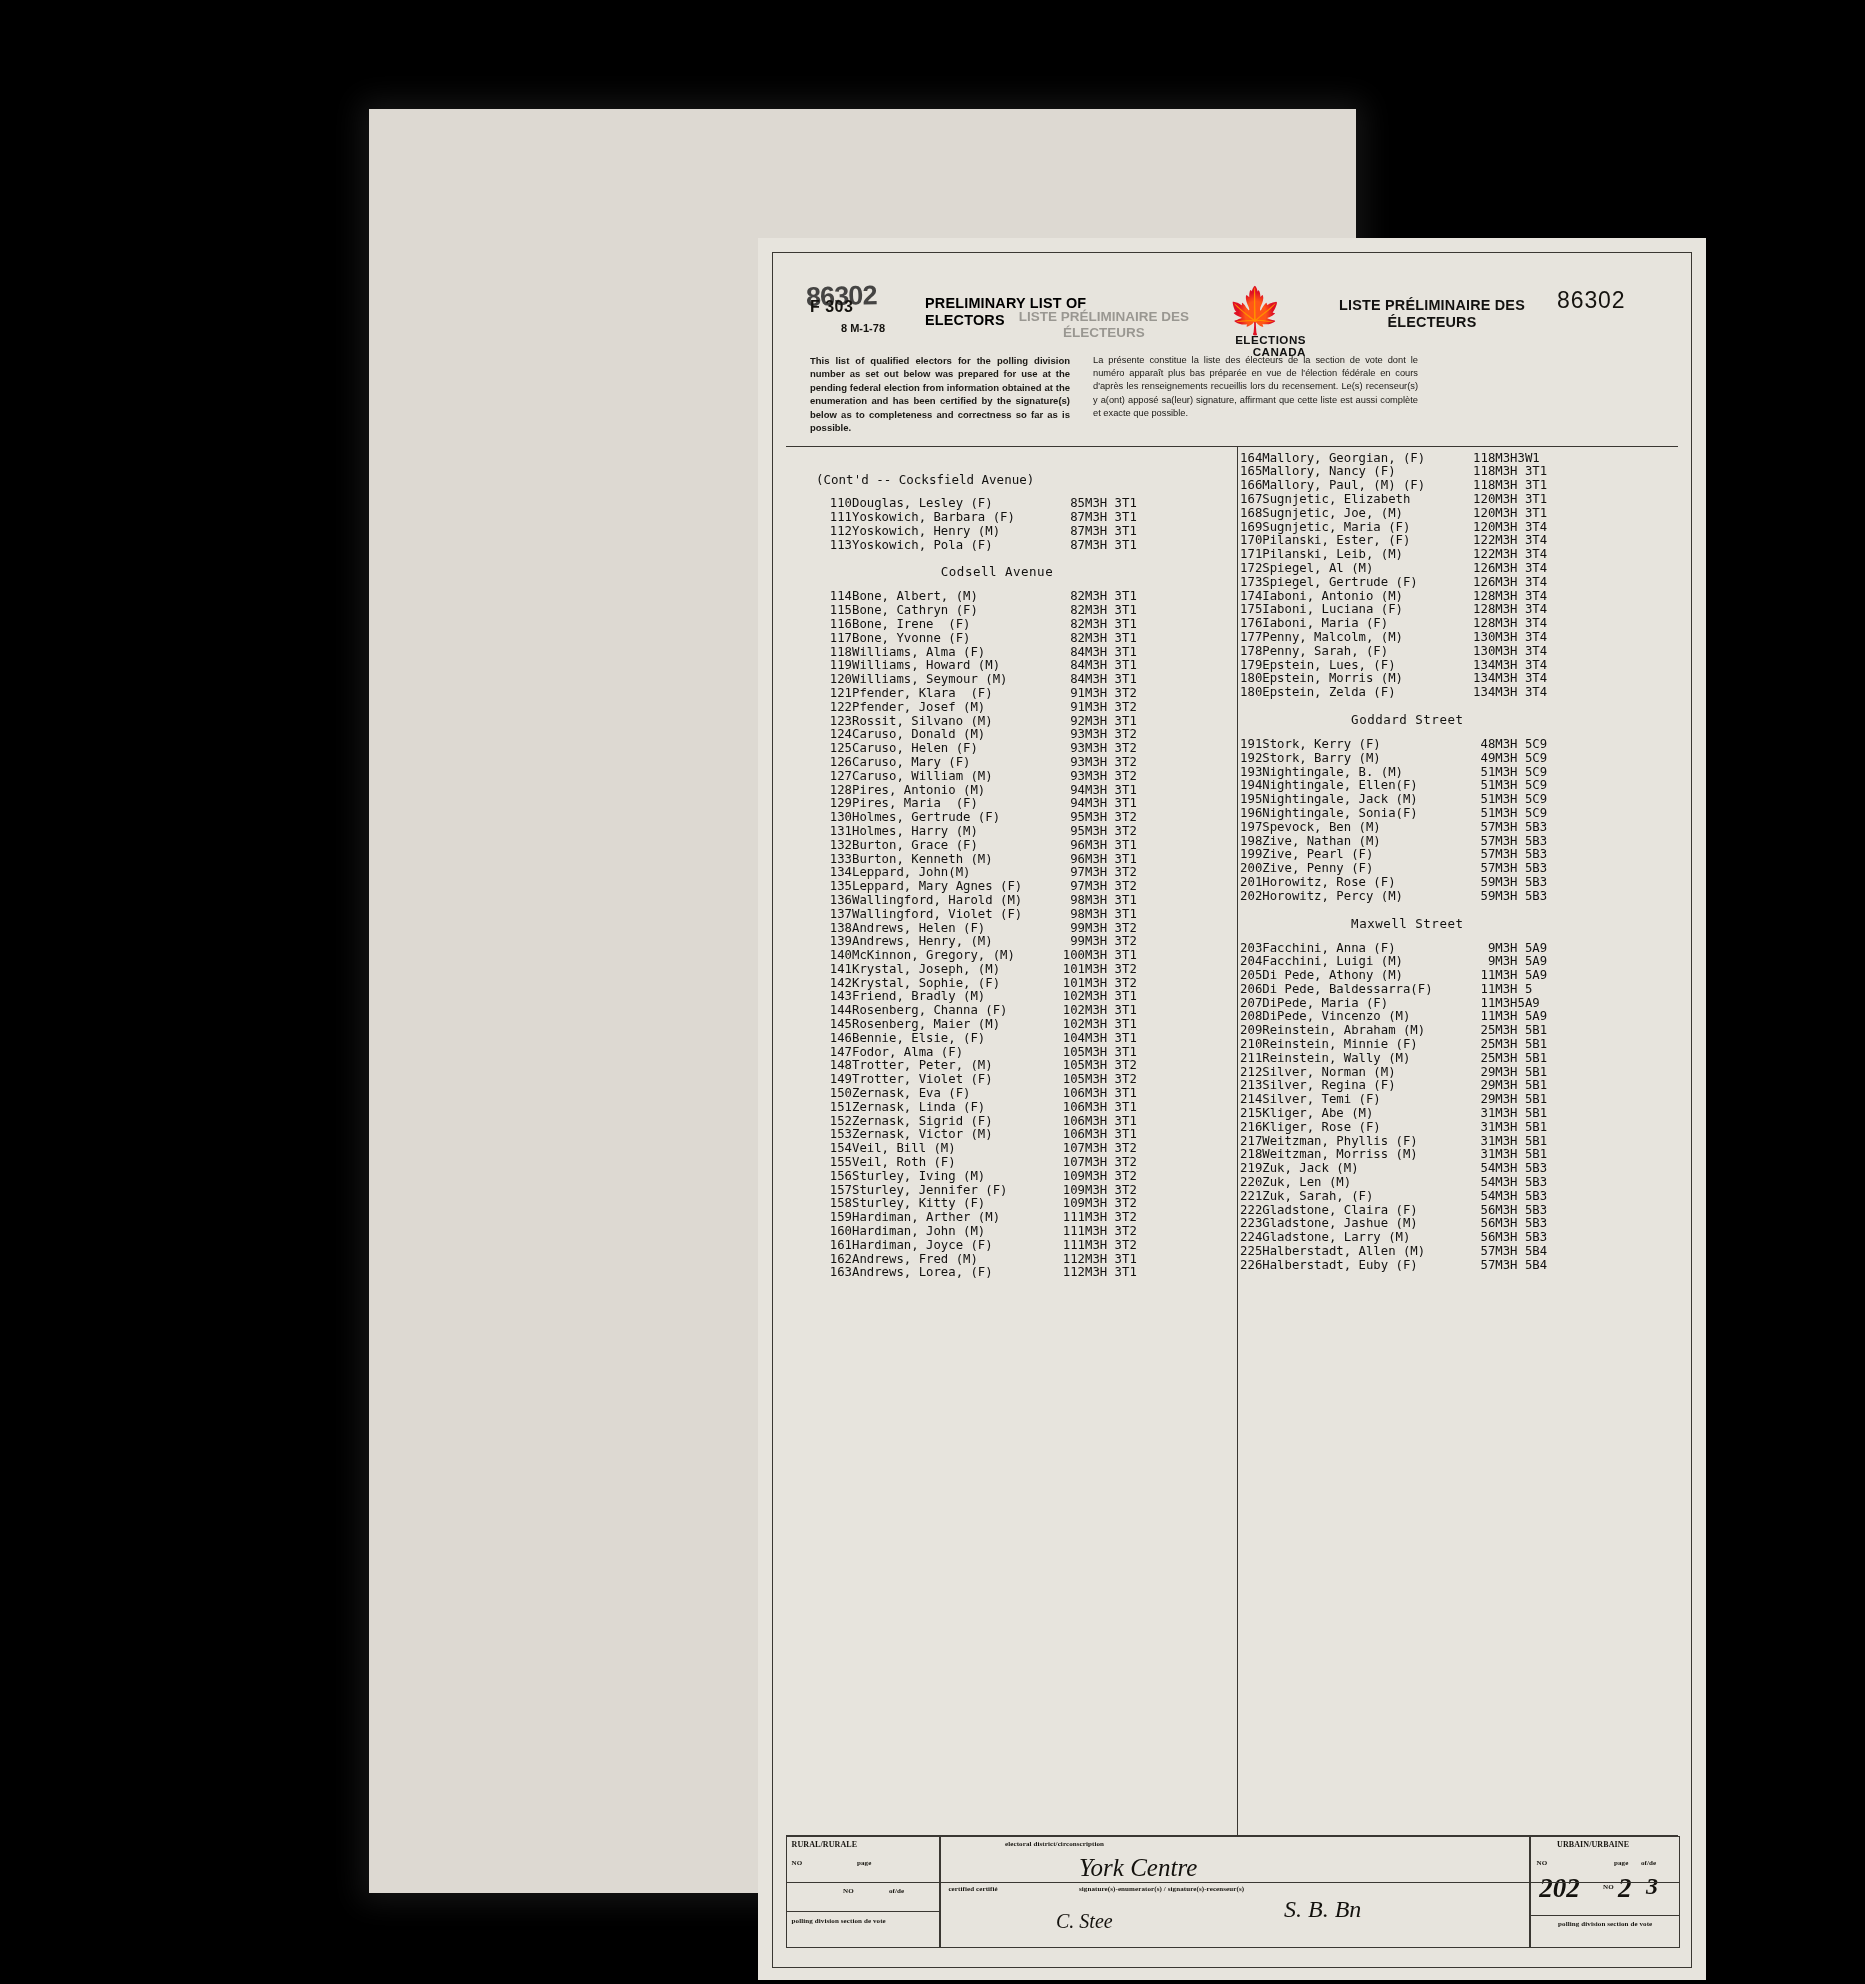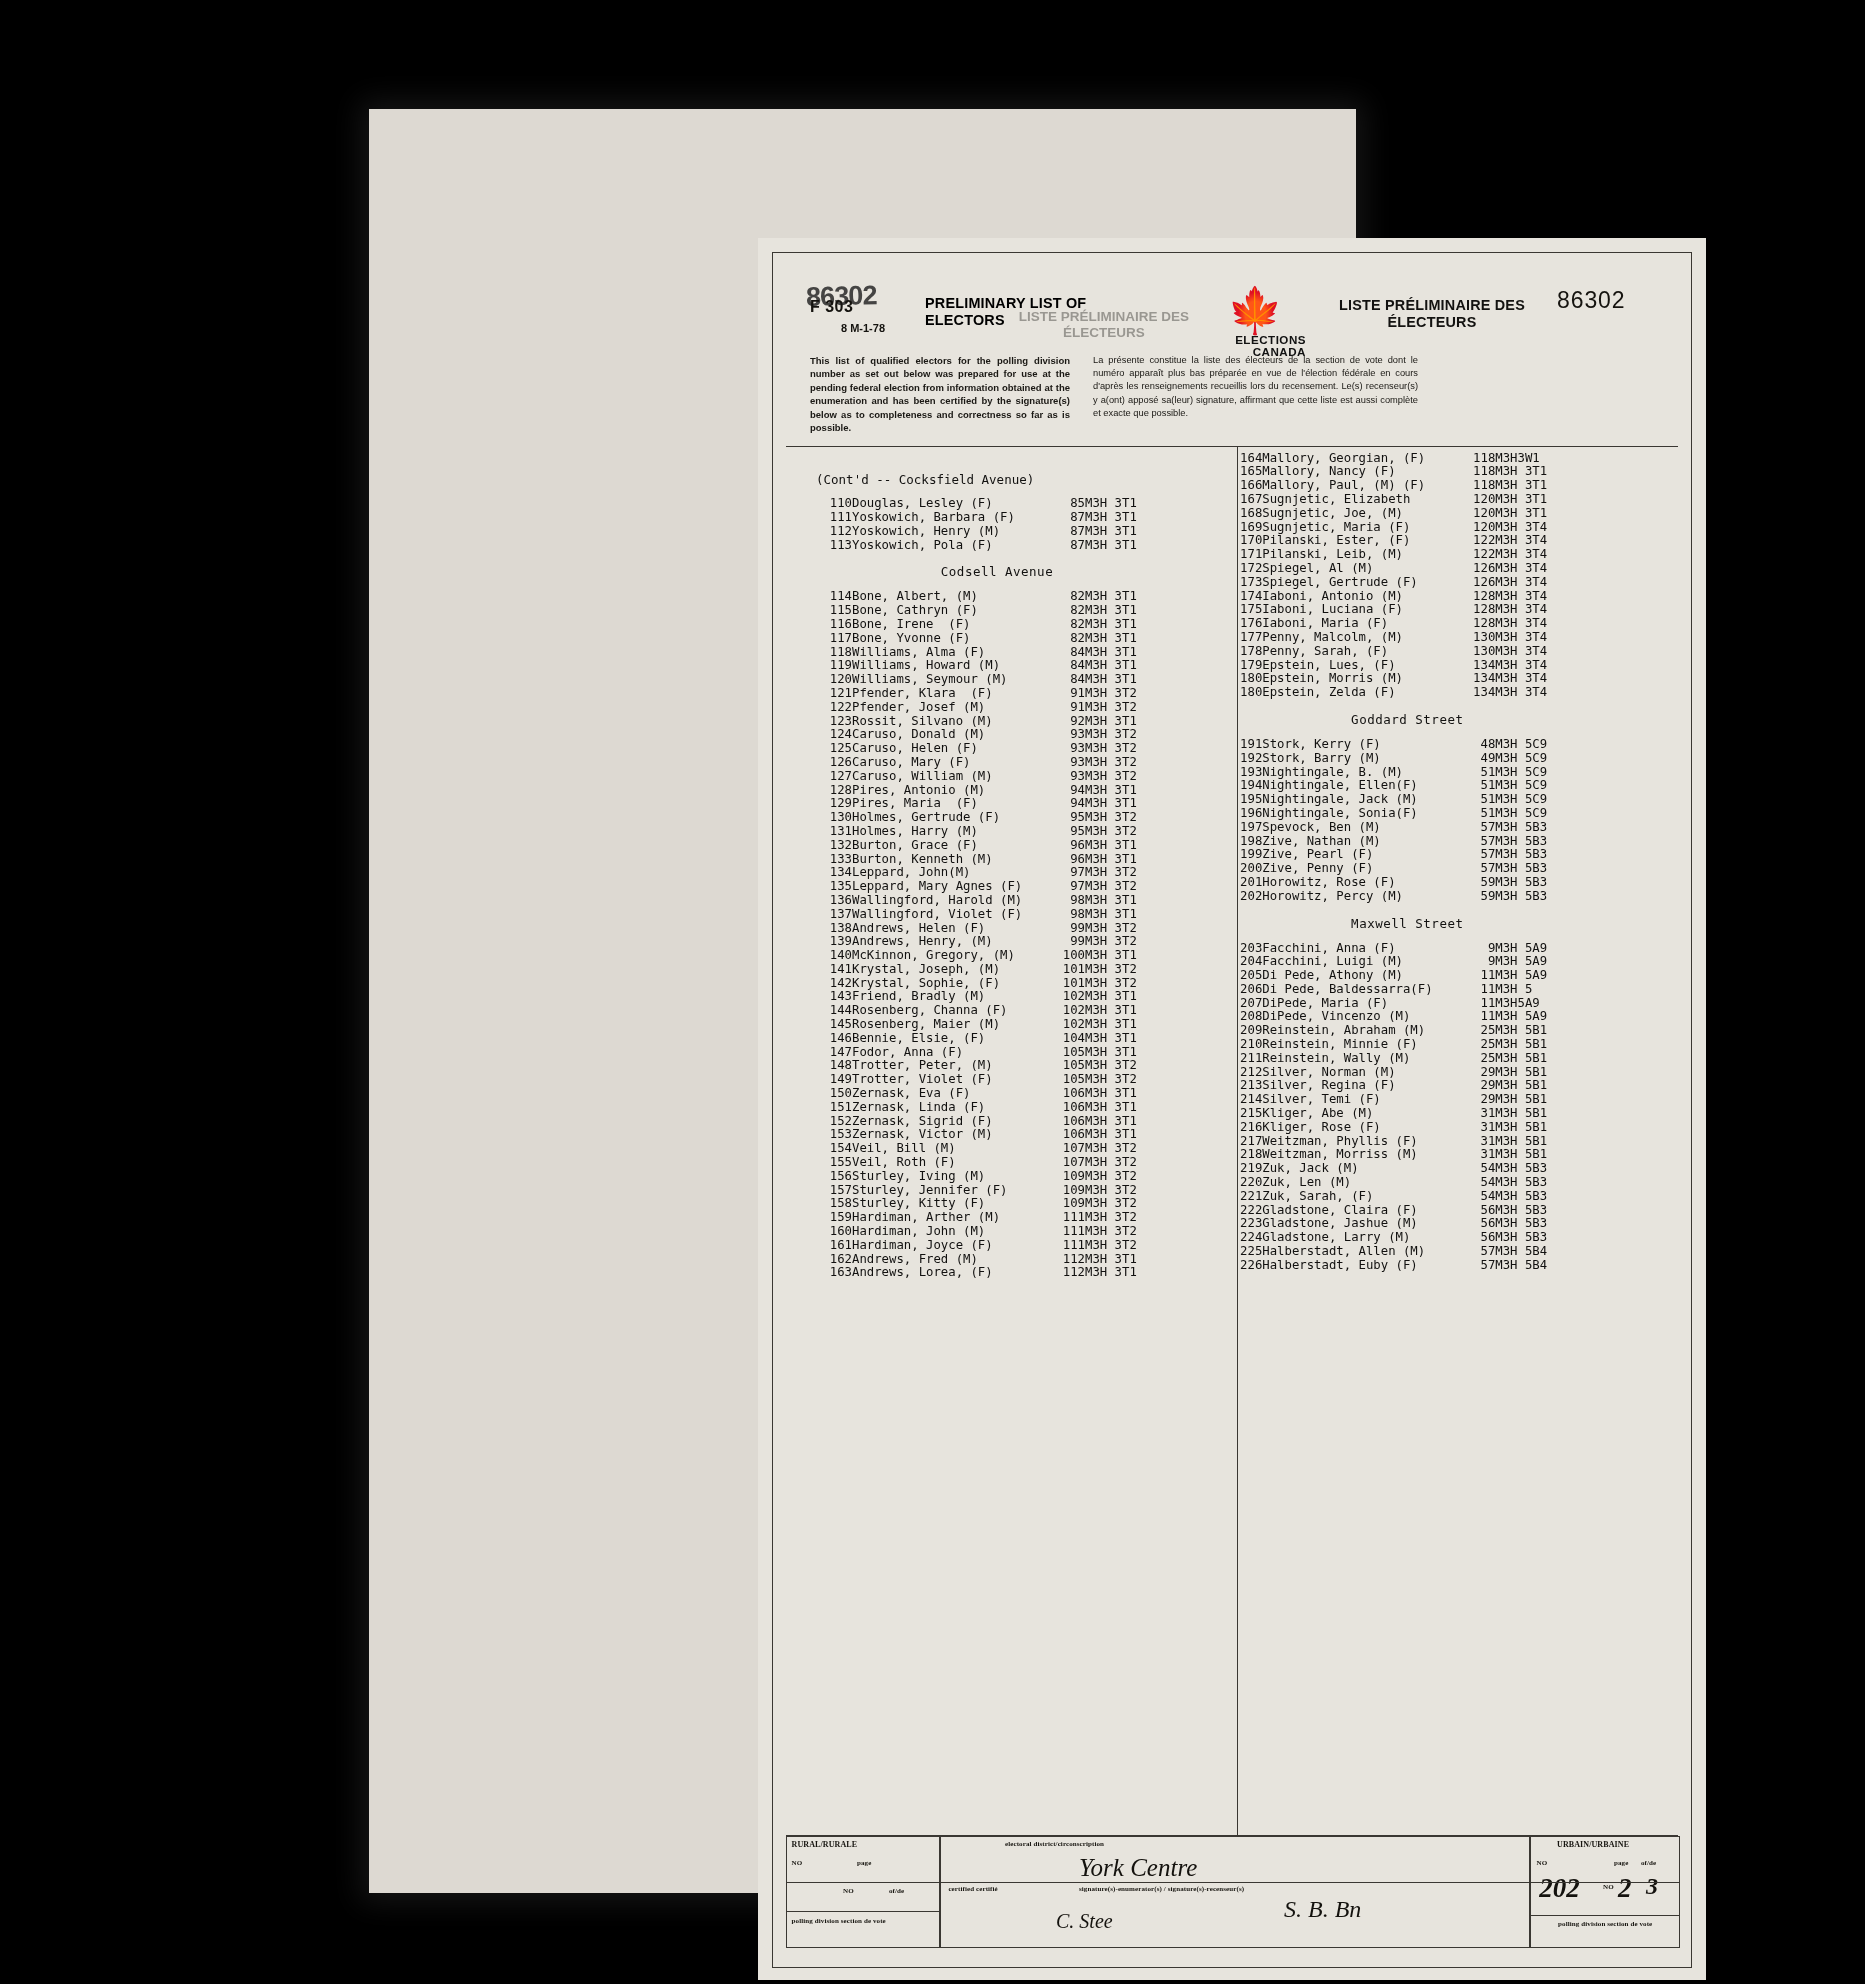--- a/index.html
+++ b/index.html
@@ -356,21 +356,21 @@
                   <td class="pc">M3H 3T1</td>
                 </tr>
                 <tr>
                   <td class="num">146</td>
                   <td class="nm">Bennie, Elsie, (F)</td>
                   <td class="ap">104</td>
                   <td class="pc">M3H 3T1</td>
                 </tr>
                 <tr>
                   <td class="num">147</td>
-                  <td class="nm">Fodor, Anna (F)</td>
+                  <td class="nm">Fodor, Alma (F)</td>
                   <td class="ap">105</td>
                   <td class="pc">M3H 3T1</td>
                 </tr>
                 <tr>
                   <td class="num">148</td>
                   <td class="nm">Trotter, Peter, (M)</td>
                   <td class="ap">105</td>
                   <td class="pc">M3H 3T2</td>
                 </tr>
                 <tr>

